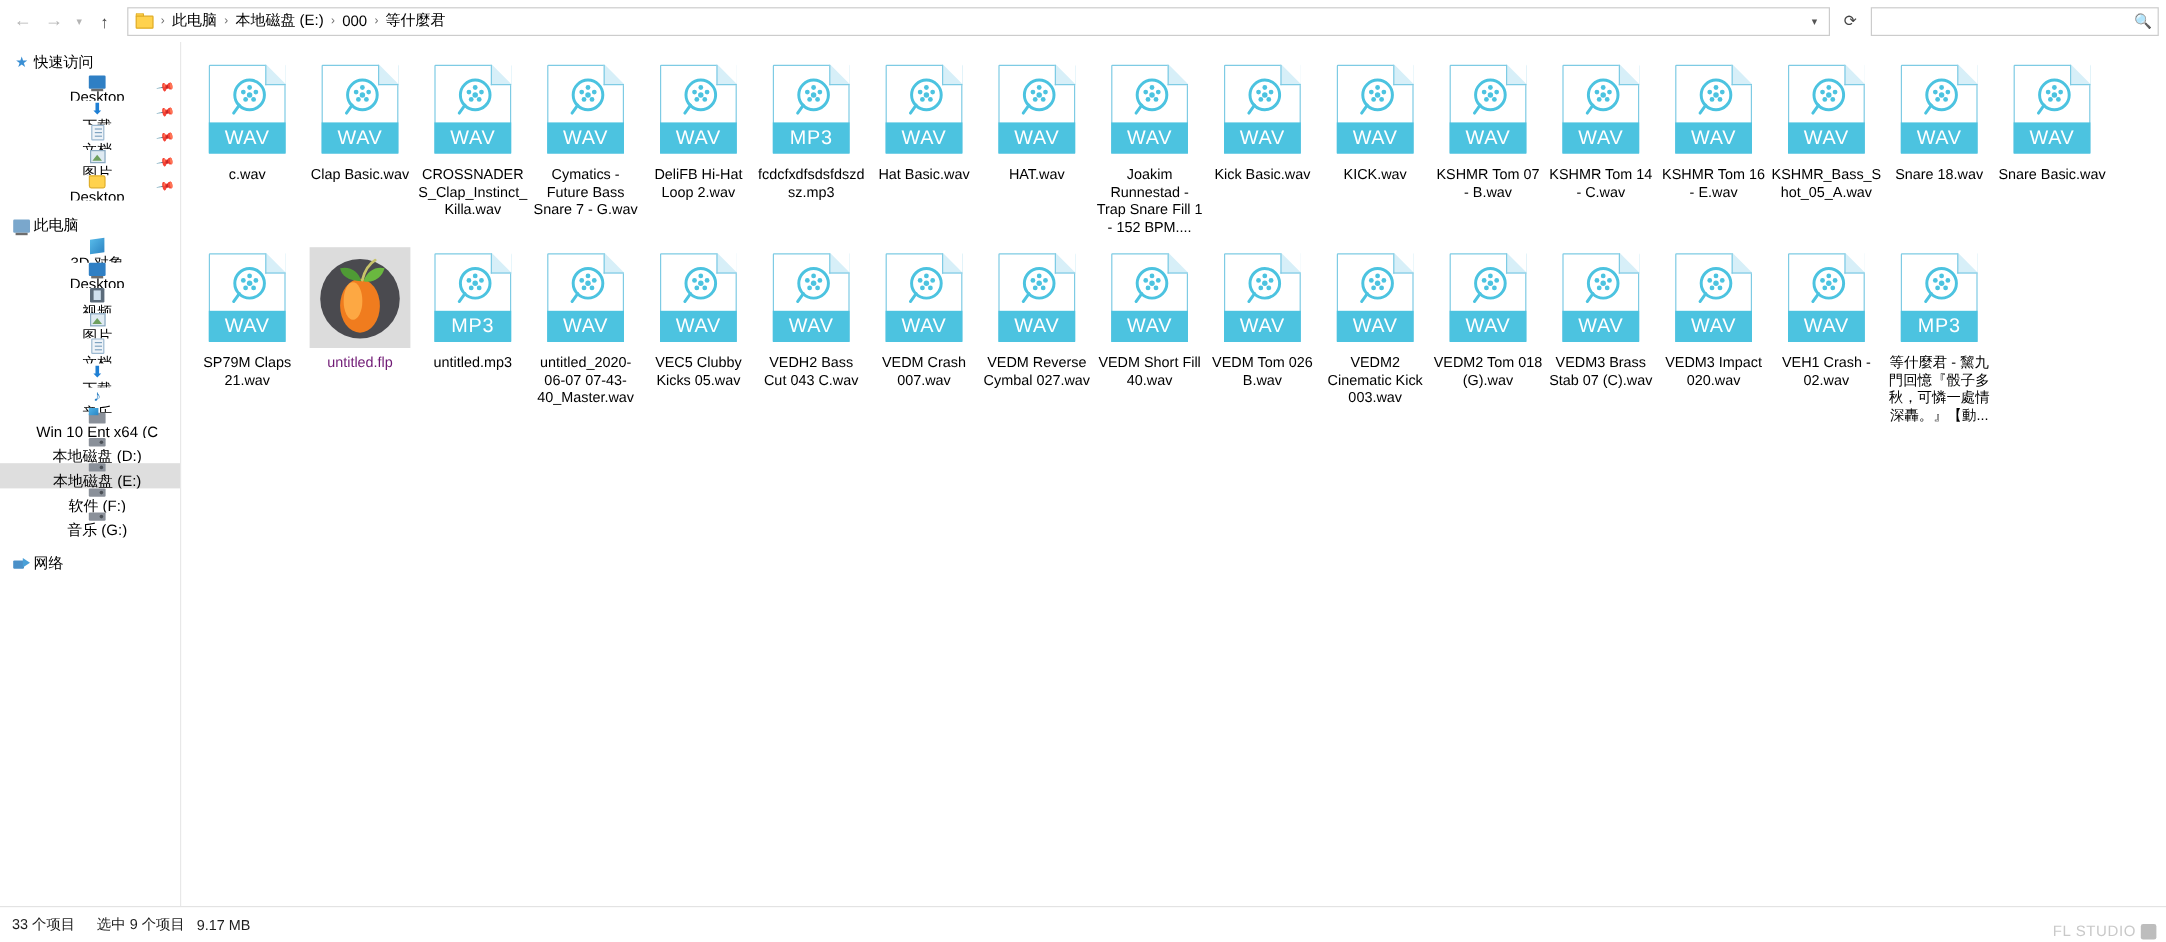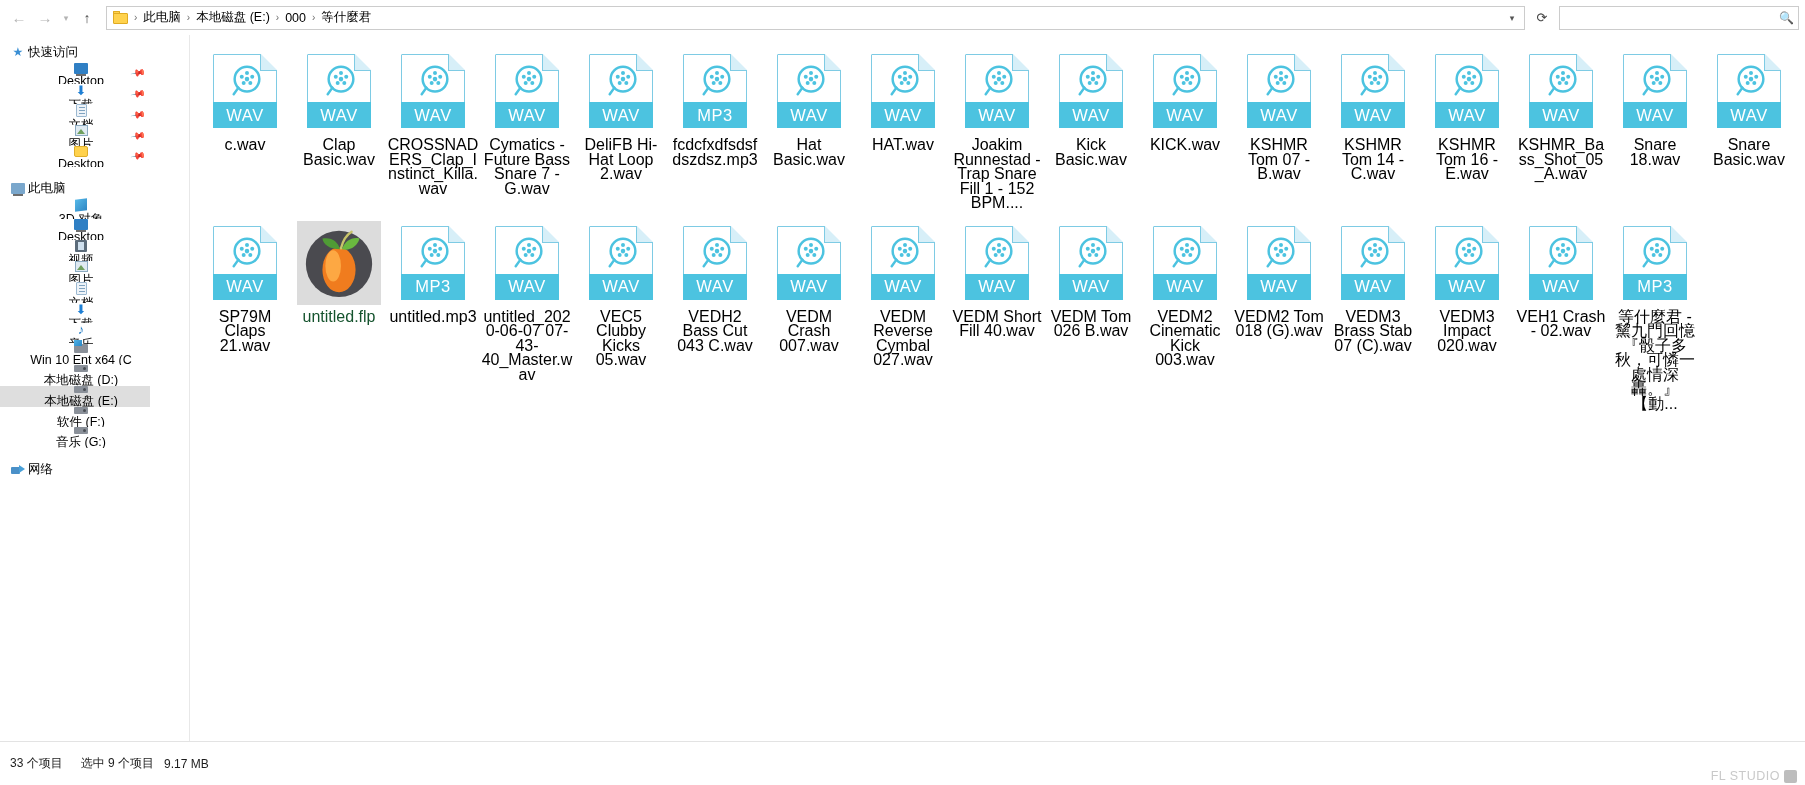--- a/index.html
+++ b/index.html
@@ -107,21 +107,21 @@
   .i-winDrive:before { content:""; position:absolute; left:0; top:-4px; width:8px; height:6px;
     background:linear-gradient(135deg,#4fb3e8,#2a86c4); }
   .i-net { width:14px; height:11px; position:relative; }
   .i-net:before { content:""; position:absolute; left:0; top:3px; width:9px; height:7px; background:#4a90c8; border-radius:1px; }
   .i-net:after { content:""; position:absolute; right:0; top:1px; width:0; height:0;
     border-top:4px solid transparent; border-bottom:4px solid transparent; border-left:6px solid #49a0d8; }
 
   
   .filepane {
     flex:1; position:relative; background:#fff; overflow:hidden;
-    border-left:1px solid #e8e8e8; padding:10px 0 0 8px;margin-left:39px;
+    border-left:1px solid #e8e8e8; padding:10px 0 0 8px;
   }
   .grid { display:flex; flex-wrap:wrap; align-content:flex-start; }
   .cell {
     width:94px; margin:0 0 0 0; padding:4px 2px 6px 2px;
     display:flex; flex-direction:column; align-items:center;
     text-align:center;
   }
   .cell.selected .namewrap { background:transparent; }
   .cell.selected .iconbox { background:#dcdcdc; }
   .iconbox {
@@ -153,28 +153,28 @@
   }
   .docicon .disc {
     position:absolute; left:50%; top:25px; transform:translate(-50%,-50%);
     width:34px; height:34px;
   }
 
   
   .flicon { width:80px; height:80px; position:relative; }
 
   .namewrap {
-    width:92px; line-height:14.5px; font-size:16px; color:#000;
+    width:92px; line-height:14.5px; font-size:12px; color:#000;
     word-wrap:break-word; overflow-wrap:anywhere;
   }
-  .cell.selected .namewrap { color:#14532d; }
+  .cell.selected .namewrap { color:#701a75; }
 
   
   .statusbar {
-    height:44px; flex:none; display:flex; align-items:center;
+    height:30px; flex:none; display:flex; align-items:center;
     border-top:1px solid #e3e3e3; background:#fff; padding:0 10px;
     font-size:12px; color:#1d1d1d; position:relative;
   }
   .st-sep { width:18px; }
   .watermark {
     position:absolute; right:8px; bottom:2px;
     font-size:12.5px; color:#c9c9c9; letter-spacing:0.5px;
     display:flex; align-items:center; gap:4px;
   }
   .watermark .wmlogo {

